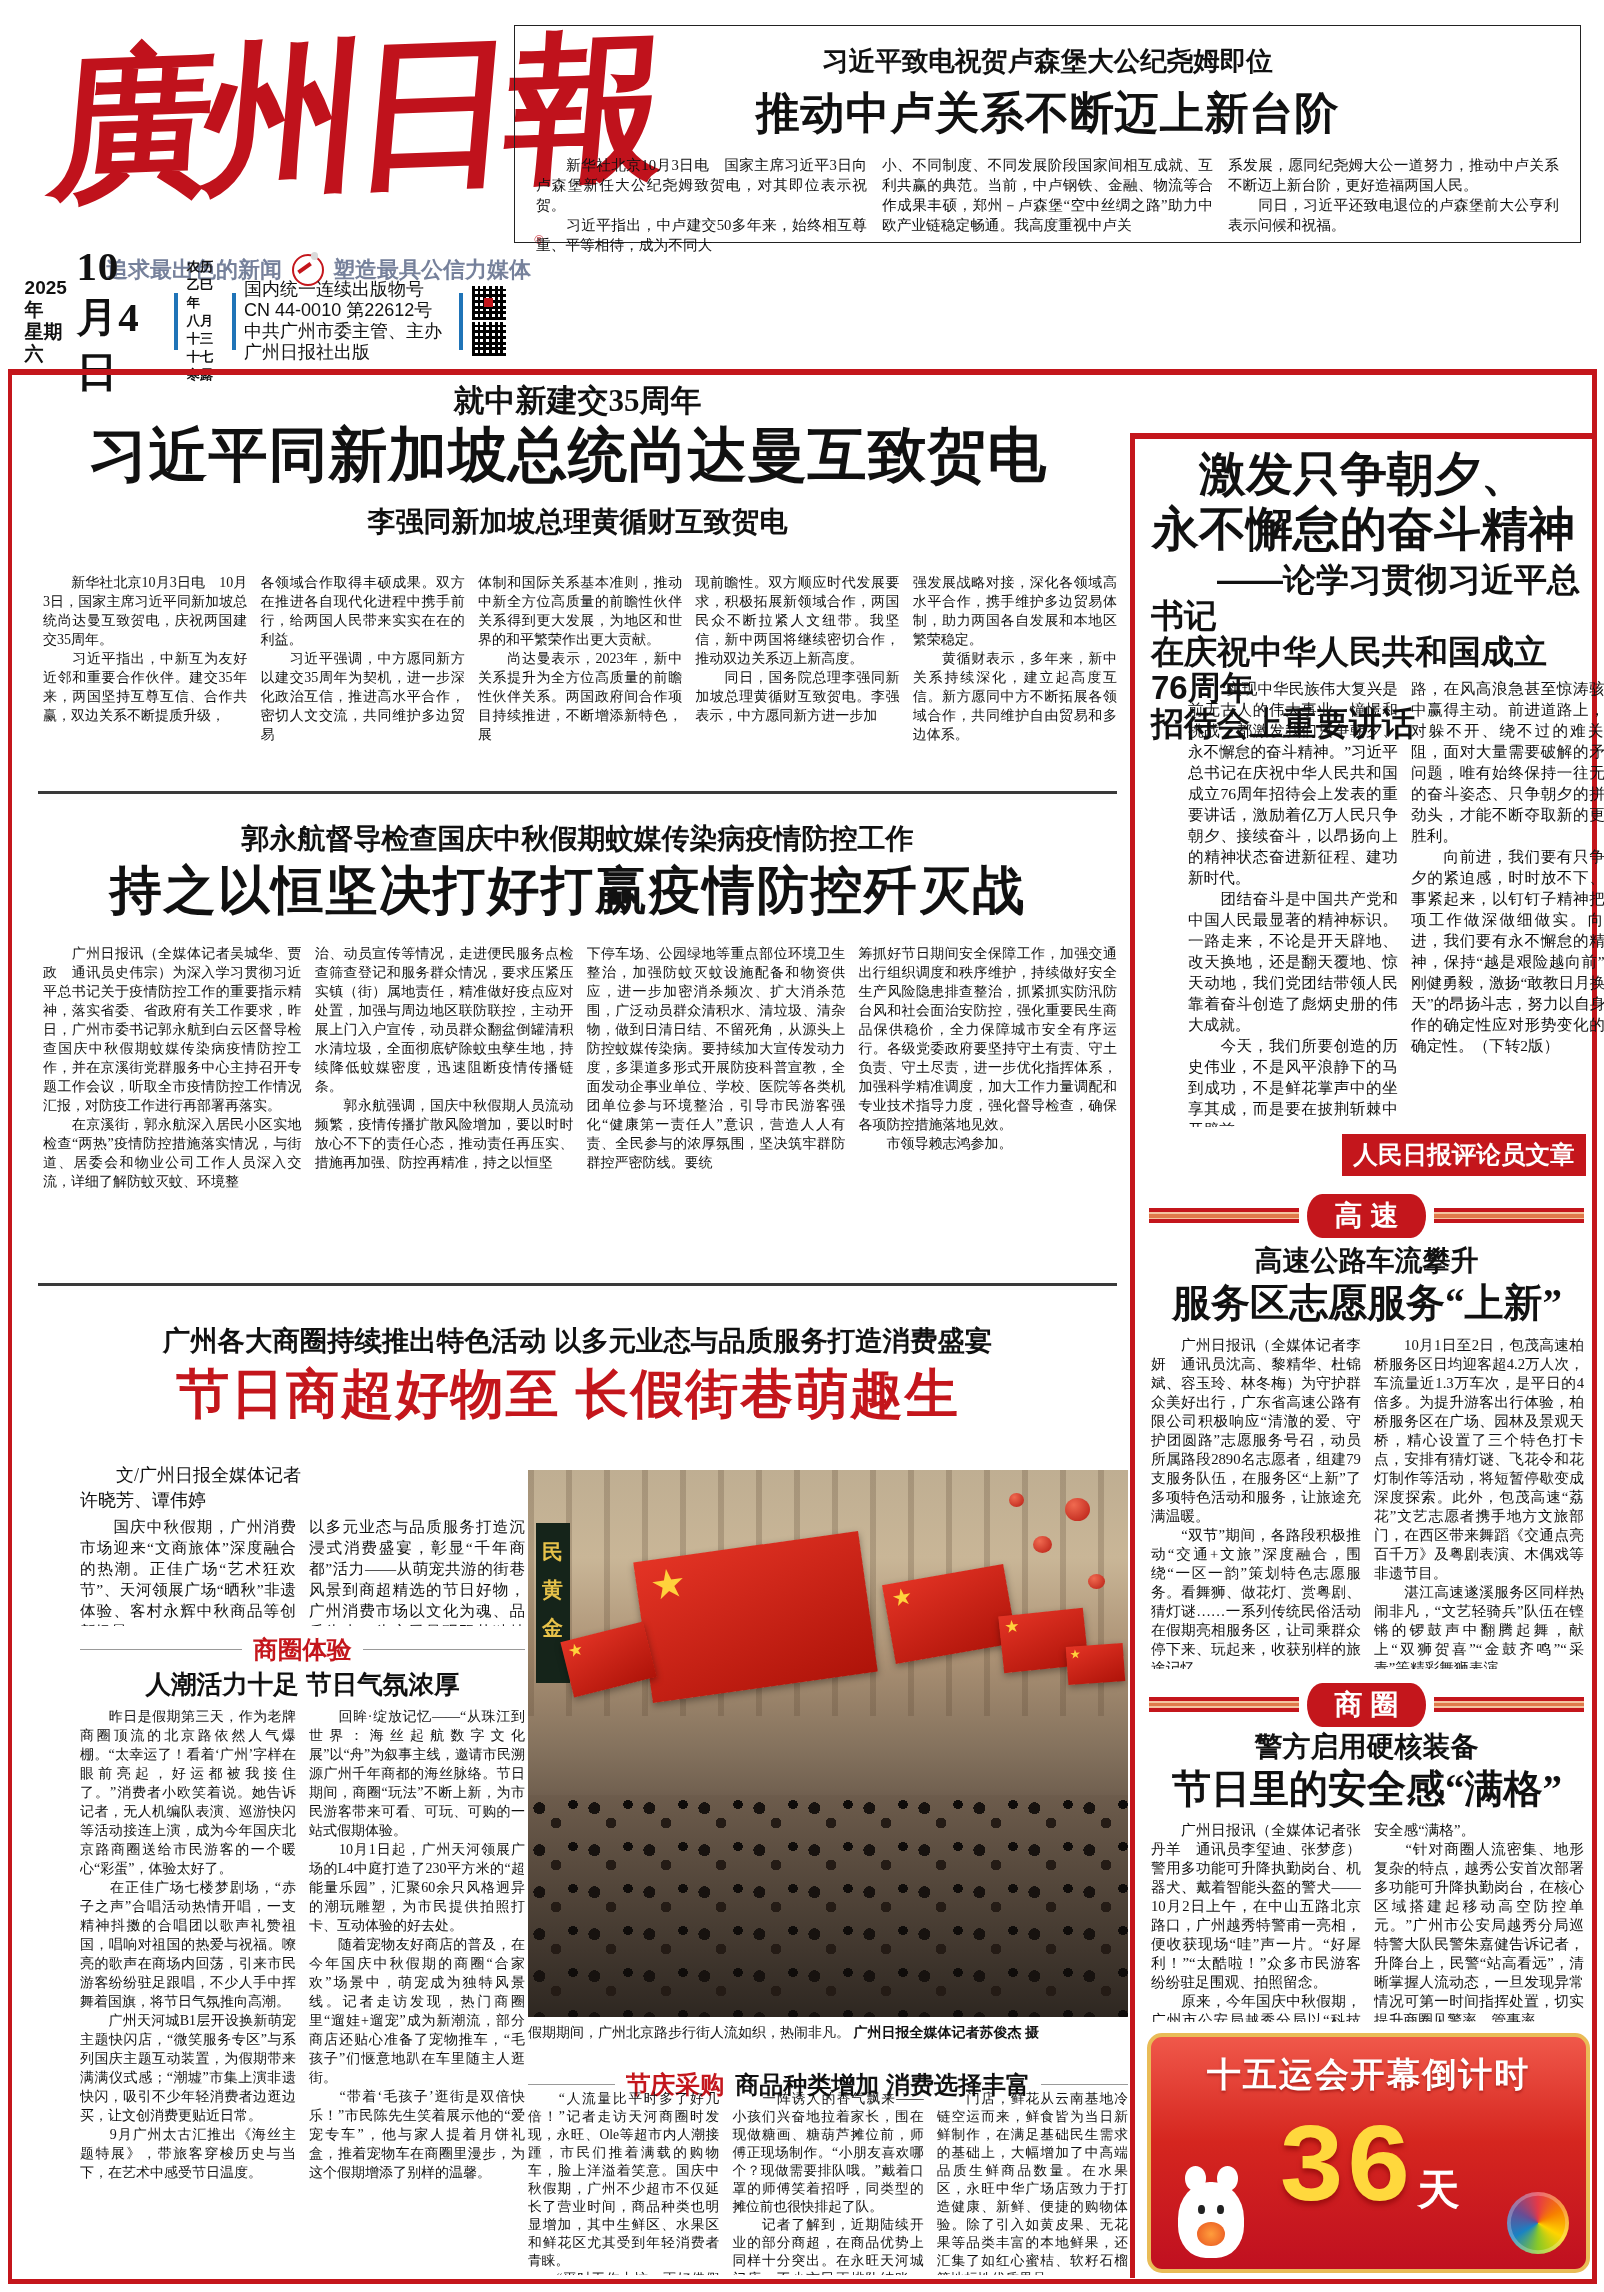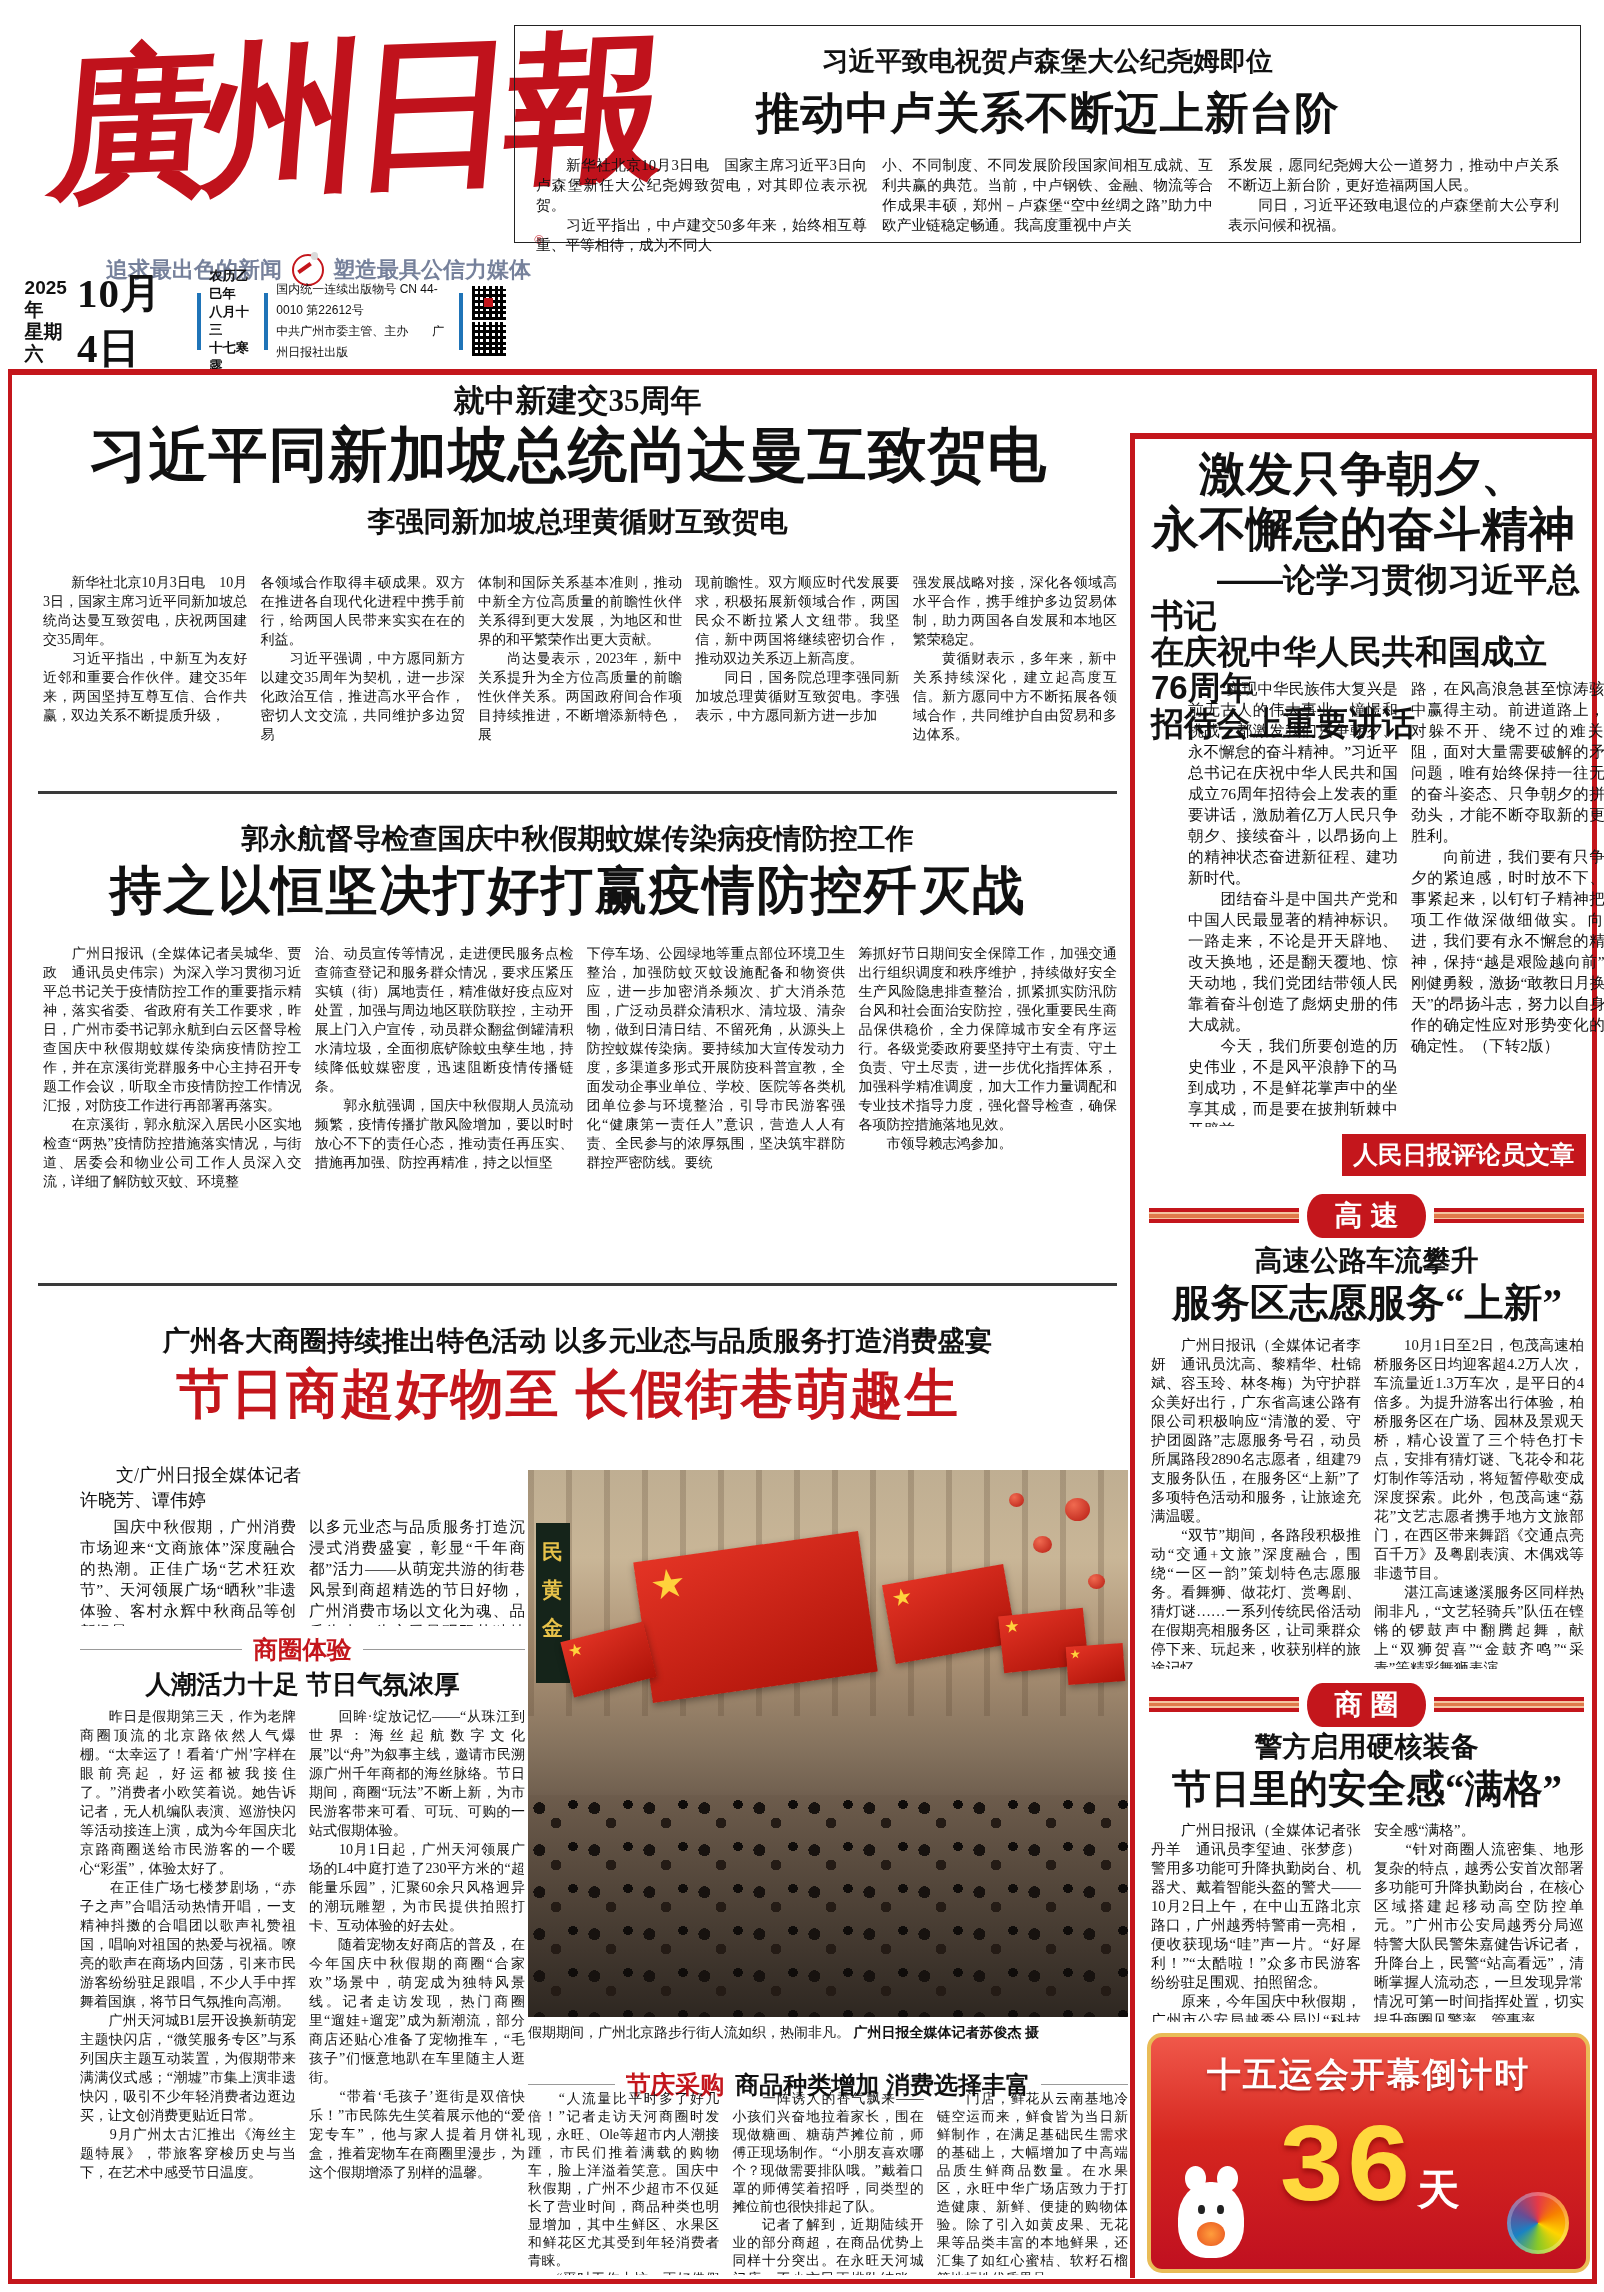--- a/index.html
+++ b/index.html
@@ -18,21 +18,21 @@
   #slogan{left:106px;top:254px;width:454px;display:flex;align-items:center;gap:9.5px;
       color:#76819b;font-size:22px;font-weight:bold;}
   .swoosh{width:28px;height:28px;border:2.8px solid #c4161c;border-radius:50%;position:relative;flex:0 0 auto;}
   .swoosh i{position:absolute;left:17px;top:-3.8px;width:7.6px;height:7.6px;background:#d9d9d9;border-radius:50%;}
   .swoosh b{position:absolute;left:3.8px;top:9.5px;width:15px;height:3.8px;background:#c4161c;transform:rotate(-35deg);}
   #dateline{left:24.6px;top:290px;width:481px;height:62px;display:flex;align-items:center;}
   #dateline .small2{font-size:19px;font-weight:bold;line-height:22px;}
   #dateline .bigdate{font-size:41px;font-weight:bold;margin:0 7.6px 0 9.5px;letter-spacing:0.9px;}
   .vbar{width:3.8px;height:57px;background:#1f74b8;margin:0 8.5px;flex:0 0 auto;}
   #dateline .lunar{font-size:13.2px;font-weight:bold;line-height:18px;}
-  #dateline .issue{font-size:12px;line-height:21px;white-space:pre-line;}
+  #dateline .issue{font-size:18px;line-height:21px;white-space:pre-line;}
   .qrcol{display:flex;flex-direction:column;gap:2.8px;}
   .qr{width:34px;height:34px;position:relative;background:
       repeating-linear-gradient(0deg,#000 0 2.8px,transparent 2.8px 5.7px),
       repeating-linear-gradient(90deg,#000 0 2.8px,#fff 2.8px 5.7px);}
   .qr i{position:absolute;left:12.3px;top:12.3px;width:9.5px;height:9.5px;background:#c4161c;}
   
   #luxbox{left:514px;top:24.6px;width:1065px;height:216px;border:1.9px solid #222;}
   #luxbox .kick{margin-top:17px;font-size:26.5px;font-weight:bold;}
   #luxbox .head{margin-top:5.7px;font-size:44px;font-weight:bold;letter-spacing:0.9px;}
   #luxbox .cols{display:flex;gap:15px;padding:11.4px 21px 0 21px;}

